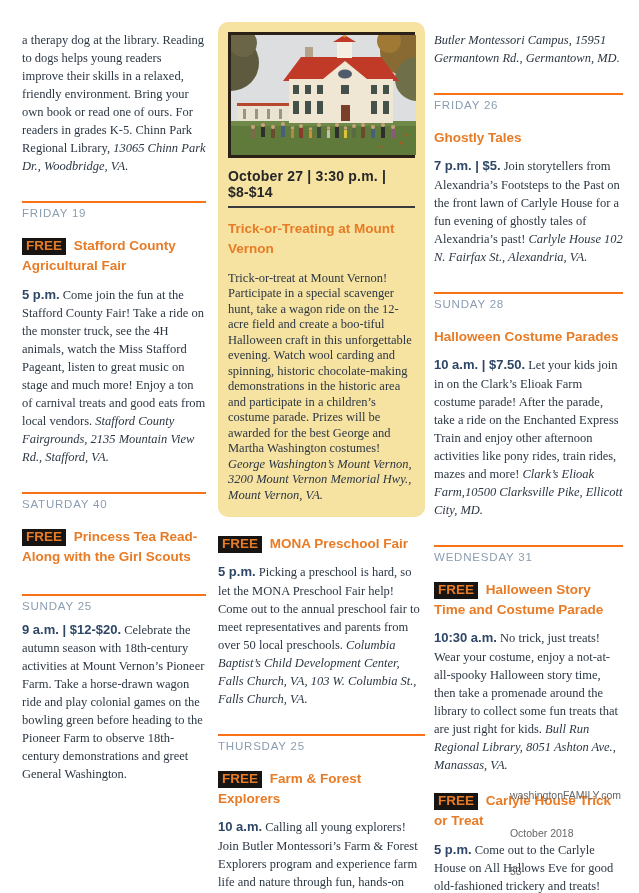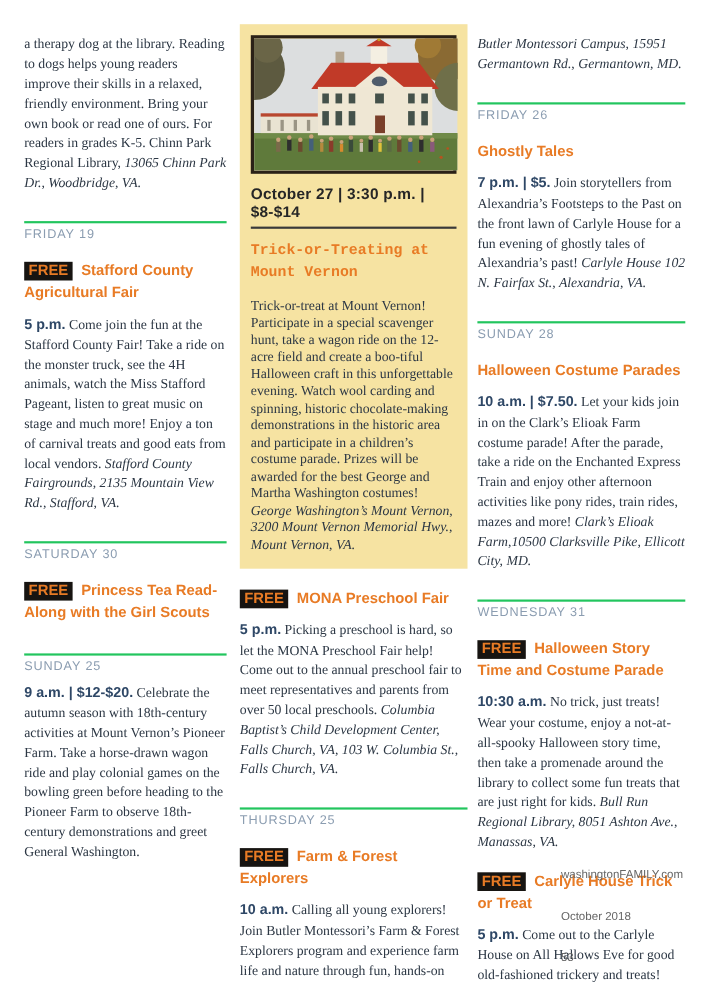--- a/index.html
+++ b/index.html
@@ -13,37 +13,37 @@
   .col-left{width:184px;margin-right:12px;}
   .col-mid{width:207px;margin-right:9px;}
   .col-right{width:189px;}
   .pad-top{margin-top:11px;}
 
   .body{font-size:12.5px;line-height:1.44;margin:9px 0 0 0;text-align:left;}
   .body .lead{font-family:"Liberation Sans",sans-serif;font-weight:bold;color:#2e4766;font-size:13px;}
   .body i{font-style:italic;}
 
   .day-divider{
-    margin-top:26px;border-top:2px solid #22c55e;padding-top:4px;
+    margin-top:26px;border-top:2px solid #f97316;padding-top:4px;
     font-family:"Liberation Sans",sans-serif;font-size:11.5px;letter-spacing:.8px;color:#8b9db1;
   }
   .event-title{
     margin:17px 0 0 0;font-family:"Liberation Sans",sans-serif;font-weight:bold;
     font-size:13.5px;line-height:1.5;color:#e87b25;
   }
   .badge{display:inline-block;background:#171411;color:#e87b25;padding:0 4px 1px 4px;margin-right:4px;line-height:1.2;}
 
-  .feature-box{background:#f6e3a2;padding:10px 10px 14px 10px;}
+  .feature-box{background:#f6e3a2;padding:10px 10px 14px 10px;border-radius:10px;}
   .photo{border:3px solid #2b2117;line-height:0;}
   .feature-date{
     font-family:"Liberation Sans",sans-serif;font-weight:bold;color:#262626;
     font-size:14px;margin-top:10px;letter-spacing:.2px;
   }
   .feature-rule{border:none;border-top:2px solid #3a3a3a;margin:6px 0 0 0;}
-  .feature-title{margin-top:11px;font-size:13.5px;font-family:Liberation Mono, monospace;}
+  .feature-title{margin-top:11px;font-size:13.5px;}
   .feature-box .body{margin-top:11px;line-height:1.24;}
 
   .footer{
     position:absolute;right:18px;bottom:16px;
     font-family:"Liberation Sans",sans-serif;font-size:10.5px;color:#666;
     display:flex;gap:26px;align-items:baseline;flex-direction:column;
   }
 </style>
 </head>
 <body>
@@ -61,21 +61,21 @@
       <h3 class="event-title">
         <span class="badge">FREE</span>
         <span>Stafford County Agricultural Fair</span>
       </h3>
       <p class="body">
         <b class="lead">5 p.m.</b>
         <span>Come join the fun at the Stafford County Fair! Take a ride on the monster truck, see the 4H animals, watch the Miss Stafford Pageant, listen to great music on stage and much more! Enjoy a ton of carnival treats and good eats from local vendors.</span>
         <i>Stafford County Fairgrounds, 2135 Mountain View Rd., Stafford, VA.</i>
       </p>
 
-      <div class="day-divider">SATURDAY 30</div>
+      <div class="day-divider">SATURDAY 40</div>
       <h3 class="event-title">
         <span class="badge">FREE</span>
         <span>Princess Tea Read-Along with the Girl Scouts</span>
       </h3>
 
       <div class="day-divider">SUNDAY 25</div>
       <p class="body">
         <b class="lead">9 a.m. | $12-$20.</b>
         <span>Celebrate the autumn season with 18th-century activities at Mount Vernon’s Pioneer Farm. Take a horse-drawn wagon ride and play colonial games on the bowling green before heading to the Pioneer Farm to observe 18th-century demonstrations and greet General Washington.</span>
         

